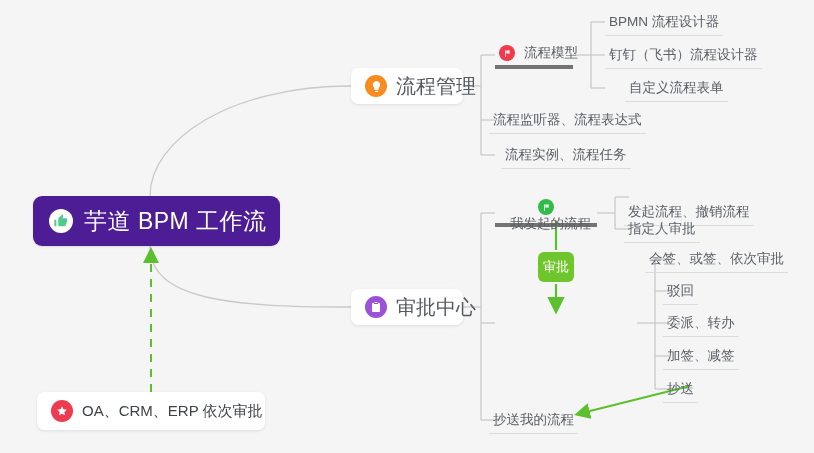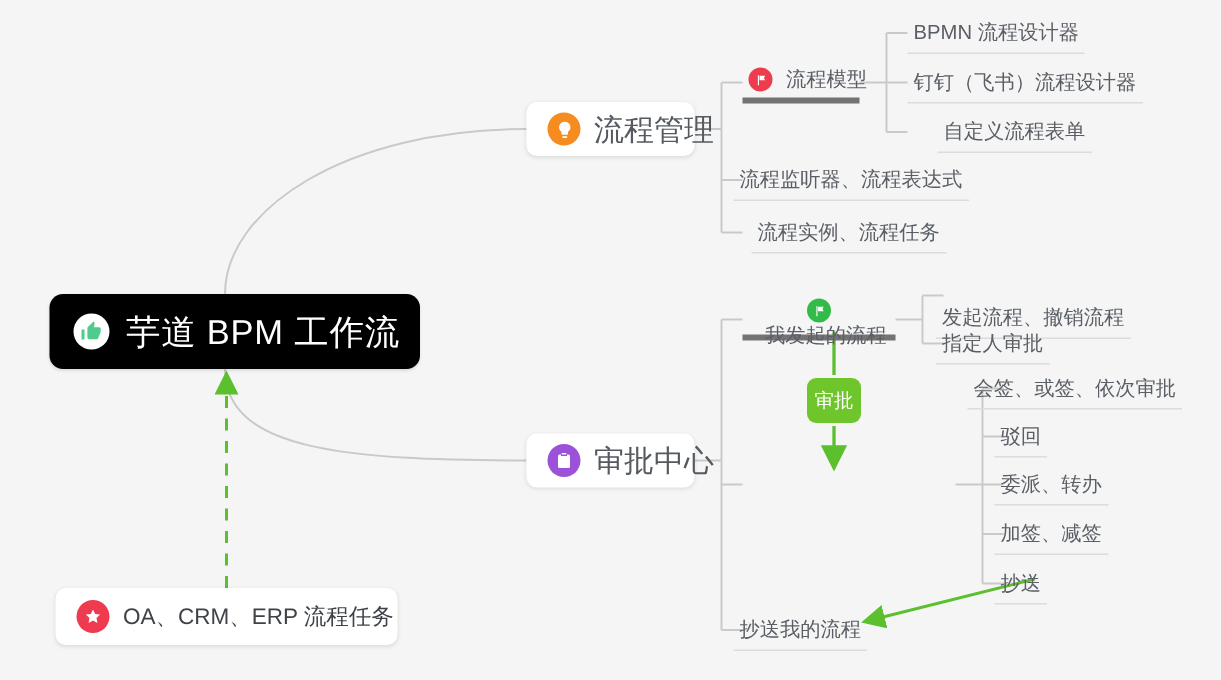--- a/index.html
+++ b/index.html
@@ -23,21 +23,21 @@
     pointer-events: none;
   }
 
   
   .root-node {
     position: absolute;
     left: 33px;
     top: 196px;
     width: 247px;
     height: 50px;
-    background: #000000;
+    background: #4c1d95;
     border-radius: 9px;
     box-shadow: 0 1px 2px rgba(0,0,0,0.10);
     display: flex;
     align-items: center;
     padding: 0 16px;
     box-sizing: border-box;
   }
   .root-label {
     color: #ffffff;
     font-size: 23px;
@@ -278,16 +278,16 @@
   <div class="badge-node">
     <span class="badge-label">审批</span>
   </div>
 
   <div class="card-node" id="node-integration">
     <span class="ricon big" style="background:#ee3b50;">
       <svg width="12" height="12" viewBox="0 0 24 24" fill="#ffffff">
         <path d="M12 2.5l2.9 6 6.6.9-4.8 4.6 1.2 6.5-5.9-3.1-5.9 3.1 1.2-6.5L2.5 9.4l6.6-.9z"></path>
       </svg>
     </span>
-    <span class="card-label">OA、CRM、ERP 流程任务</span>
+    <span class="card-label">OA、CRM、ERP 依次审批</span>
   </div>
 
 </div>
 
 </body></html>

